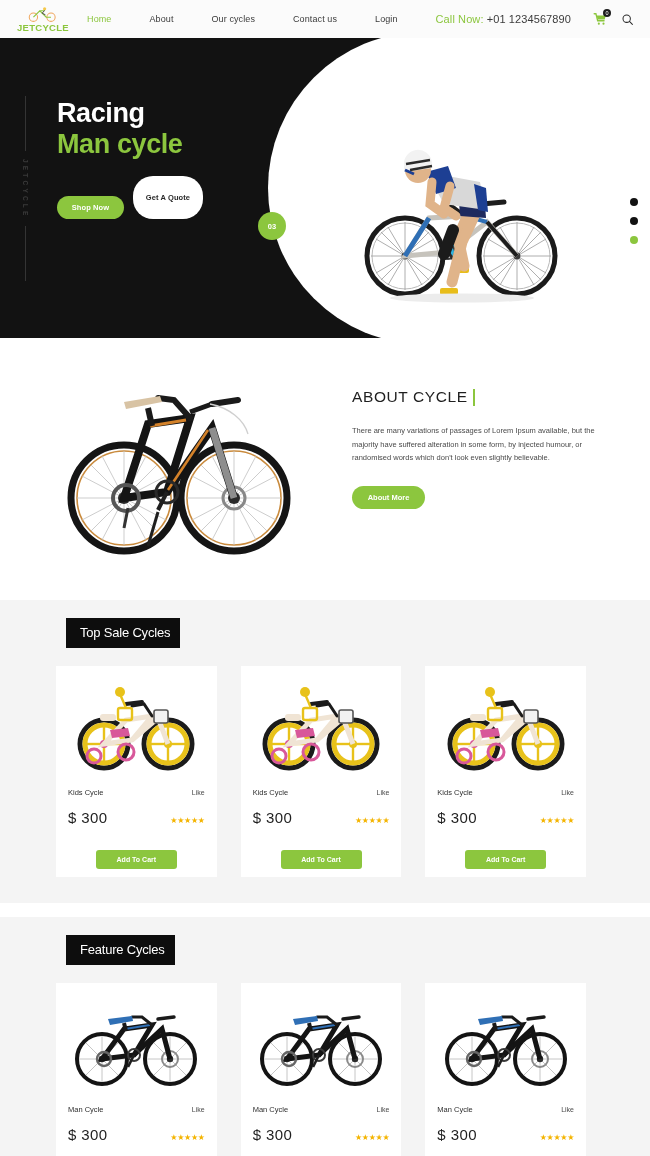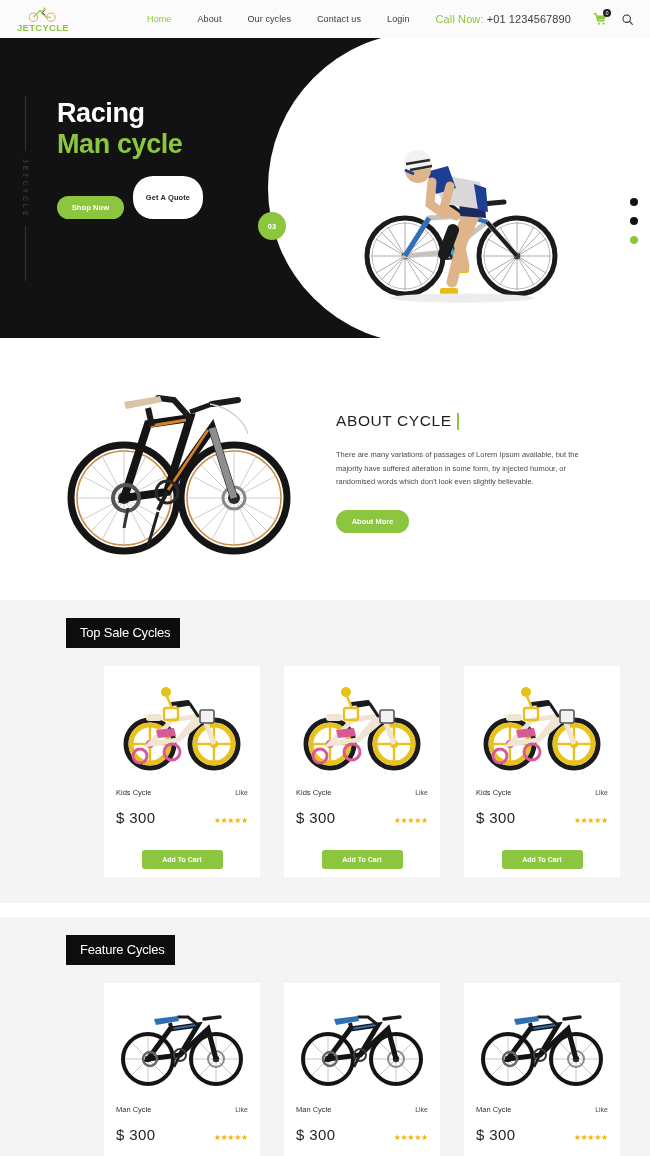--- a/index.html
+++ b/index.html
@@ -27,21 +27,21 @@
     font-size: 9.5px;
     font-weight: bold;
     letter-spacing: .3px;
     color: #8cc63e;
     line-height: 10px;
     margin-top: 1px;
   }
   .nav {
     display: flex;
     align-items: center;
-    gap: 26px;
+    gap: 38px;
     margin-left: auto;
     margin-right: 0;
   }
   .nav-link {
     font-size: 9px;
     color: #3b3b3b;
     text-decoration: none;
     white-space: nowrap;
     letter-spacing: .1px;
   }
@@ -154,21 +154,21 @@
 
   
   .about {
     background: #ffffff;
     height: 262px;
     position: relative;
     display: flex;
     align-items: center;
   }
   .about-img { position: absolute; left: 62px; top: 12px; width: 262px; height: 225px; }
-  .about-copy { position: absolute; left: 336px; top: 50px; width: 258px; margin-top: 24px; }
+  .about-copy { position: absolute; left: 352px; top: 50px; width: 258px; }
   .about-title {
     font-size: 15.5px;
     letter-spacing: .6px;
     color: #1f1f1f;
     display: flex;
     align-items: center;
     gap: 5px;
   }
   .title-bar { display: inline-block; width: 2.5px; height: 17px; background: #8cc63e; }
   .about-text {
@@ -195,21 +195,21 @@
     color: #ffffff;
     font-size: 13px;
     font-weight: normal;
     letter-spacing: -.2px;
     padding: 7px 10px 8px 14px;
     margin: 18px 0 0 66px;
   }
   .cards {
     display: flex;
     gap: 24px;
-    padding: 18px 64px 0 104px;
+    padding: 18px 64px 0 56px;
   }
   .card {
     background: #ffffff;
     width: 162px;
     padding: 14px 12px 8px 12px;
     display: flex;
     flex-direction: column;
   }
   .card-img { height: 96px; display: flex; align-items: center; justify-content: center; }
   .card-row {

